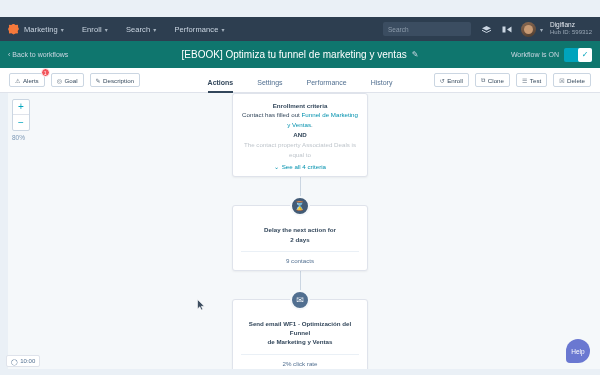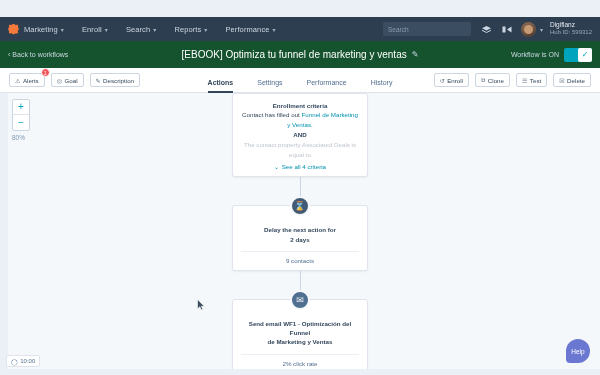--- a/index.html
+++ b/index.html
@@ -51,21 +51,21 @@
     content: ""; position: absolute; left: 3px; top: 3px; width: 9px; height: 9px;
     border-radius: 50%; background: #c79a74;
   }
   .nav-acct { margin-left: 7px; margin-right: 8px; line-height: 1.25; }
   .nav-acct div:first-child { color: #e5eaf0; font-size: 6.5px; }
   .nav-acct div:last-child { color: #9aa8b6; font-size: 6px; }
 
   
   .titlebar {
     position: absolute; top: 41px; left: 0; width: 600px; height: 27px;
-    background: #14532d; display: flex; align-items: center;
+    background: #0f766e; display: flex; align-items: center;
   }
   .back-link {
     color: #cbd6e2; font-size: 7px; margin-left: 8px;
     display: flex; align-items: center; gap: 2px;
   }
   .title-center {
     position: absolute; left: 0; right: 0; text-align: center;
     color: #ffffff; font-size: 10px; display: flex;
     align-items: center; justify-content: center; gap: 5px;
   }
@@ -220,24 +220,20 @@
     </div>
     <div class="nav-item">
       <span>Enroll</span>
       <span class="nav-caret">▾</span>
     </div>
     <div class="nav-item">
       <span>Search</span>
       <span class="nav-caret">▾</span>
     </div>
     <div class="nav-item">
-      <span>Reports</span>
-      <span class="nav-caret">▾</span>
-    </div>
-    <div class="nav-item">
       <span>Performance</span>
       <span class="nav-caret">▾</span>
     </div>
 
     <div class="nav-spacer"></div>
 
     <div class="nav-search">
       <span>Search</span>
     </div>
 

